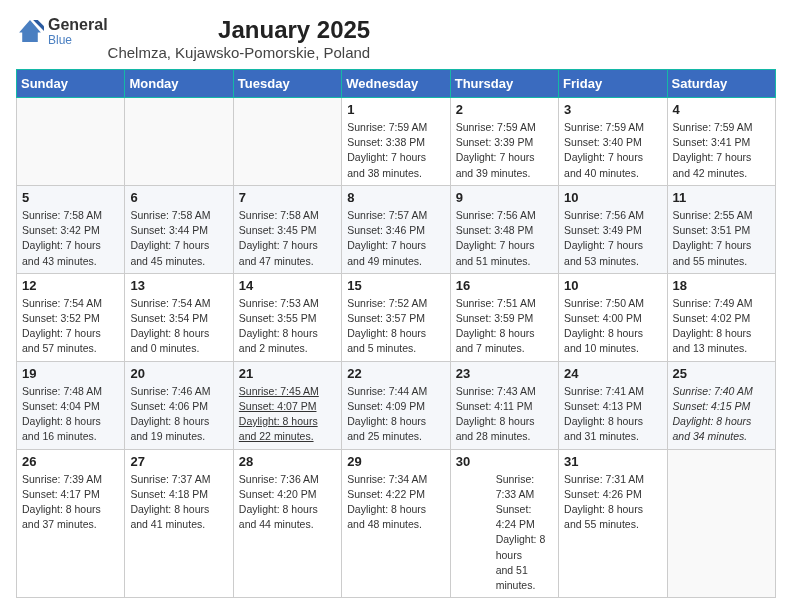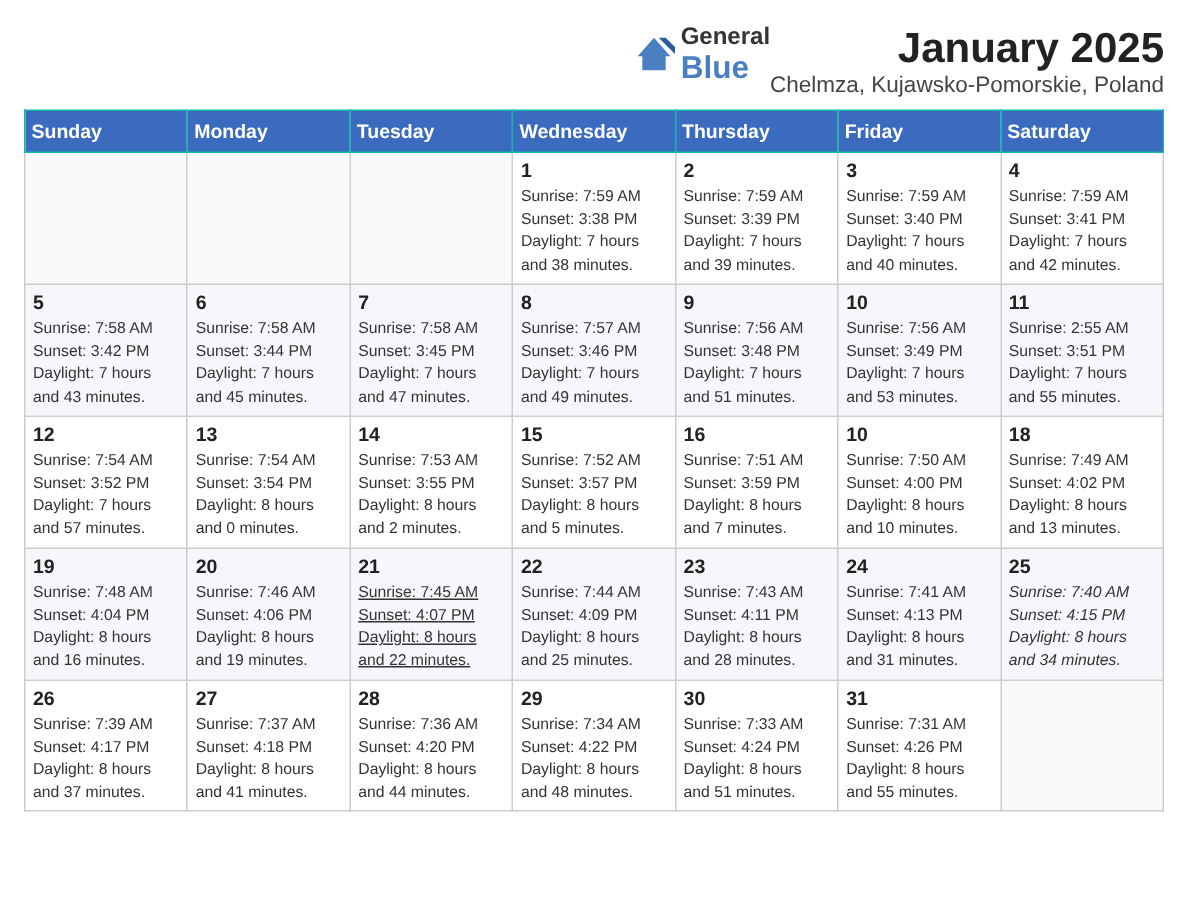--- a/index.html
+++ b/index.html
@@ -5,38 +5,38 @@
     * { box-sizing: border-box; margin: 0; padding: 0; }
     body {
       font-family: Arial, sans-serif;
       background: #fff;
       width: 792px;
       min-height: 612px;
       padding: 16px;
     }
     .header {
       display: flex;
-      justify-content: flex-end;
+      justify-content: flex-start;
       align-items: flex-start;
       margin-bottom: 8px;
     }
     .logo {
       display: flex;
       align-items: center;
       gap: 4px;
     }
     .logo-icon {
       width: 28px;
       height: 28px;
     }
     .title-block {
       text-align: right;
     }
     .month-title {
-      font-size: 28px;
+      font-size: 24px;
       font-weight: bold;
       color: #222;
     }
     .subtitle {
       font-size: 15px;
       color: #444;
     }
     .calendar {
       width: 100%;
       border-collapse: collapse;
@@ -87,21 +87,21 @@
 
 <div class="header">
   <div class="logo">
     <svg class="logo-icon" viewBox="0 0 36 36">
       <rect width="36" height="36" fill="white"></rect>
       <polygon points="18,4 32,20 28,20 28,32 8,32 8,20 4,20" fill="#4a7fc1"></polygon>
       <polygon points="22,4 36,18 36,12 28,4" fill="#2a5a9f"></polygon>
     </svg>
     <div>
       <div style="font-size:16px;font-weight:bold;color:#333;line-height:1.1;">General</div>
-      <div style="font-size:21px;font-weight:bold;color:#4a7fc1;line-height:1.1;">Blue</div>
+      <div style="font-size:12px;font-weight:normal;color:#4a7fc1;line-height:1.1;">Blue</div>
     </div>
   </div>
   <div class="title-block">
     <div class="month-title">January 2025</div>
     <div class="subtitle">Chelmza, Kujawsko-Pomorskie, Poland</div>
   </div>
 </div>
 
 <table class="calendar">
   <thead>
@@ -326,21 +326,21 @@
         </td>
         <td>
           <div class="day-num">29</div>
           <div class="day-info" style="white-space: pre-line;">Sunrise: 7:34 AM
 Sunset: 4:22 PM
 Daylight: 8 hours
 and 48 minutes.</div>
         </td>
         <td>
           <div class="day-num">30</div>
-          <div class="day-info" style="white-space: pre-line;">Sunrise: 7:33 AM
+          <div class="day-info" style="white-space: pre-line; margin-left: 40px;">Sunrise: 7:33 AM
 Sunset: 4:24 PM
 Daylight: 8 hours
 and 51 minutes.</div>
         </td>
         <td>
           <div class="day-num">31</div>
           <div class="day-info" style="white-space: pre-line;">Sunrise: 7:31 AM
 Sunset: 4:26 PM
 Daylight: 8 hours
 and 55 minutes.</div>

